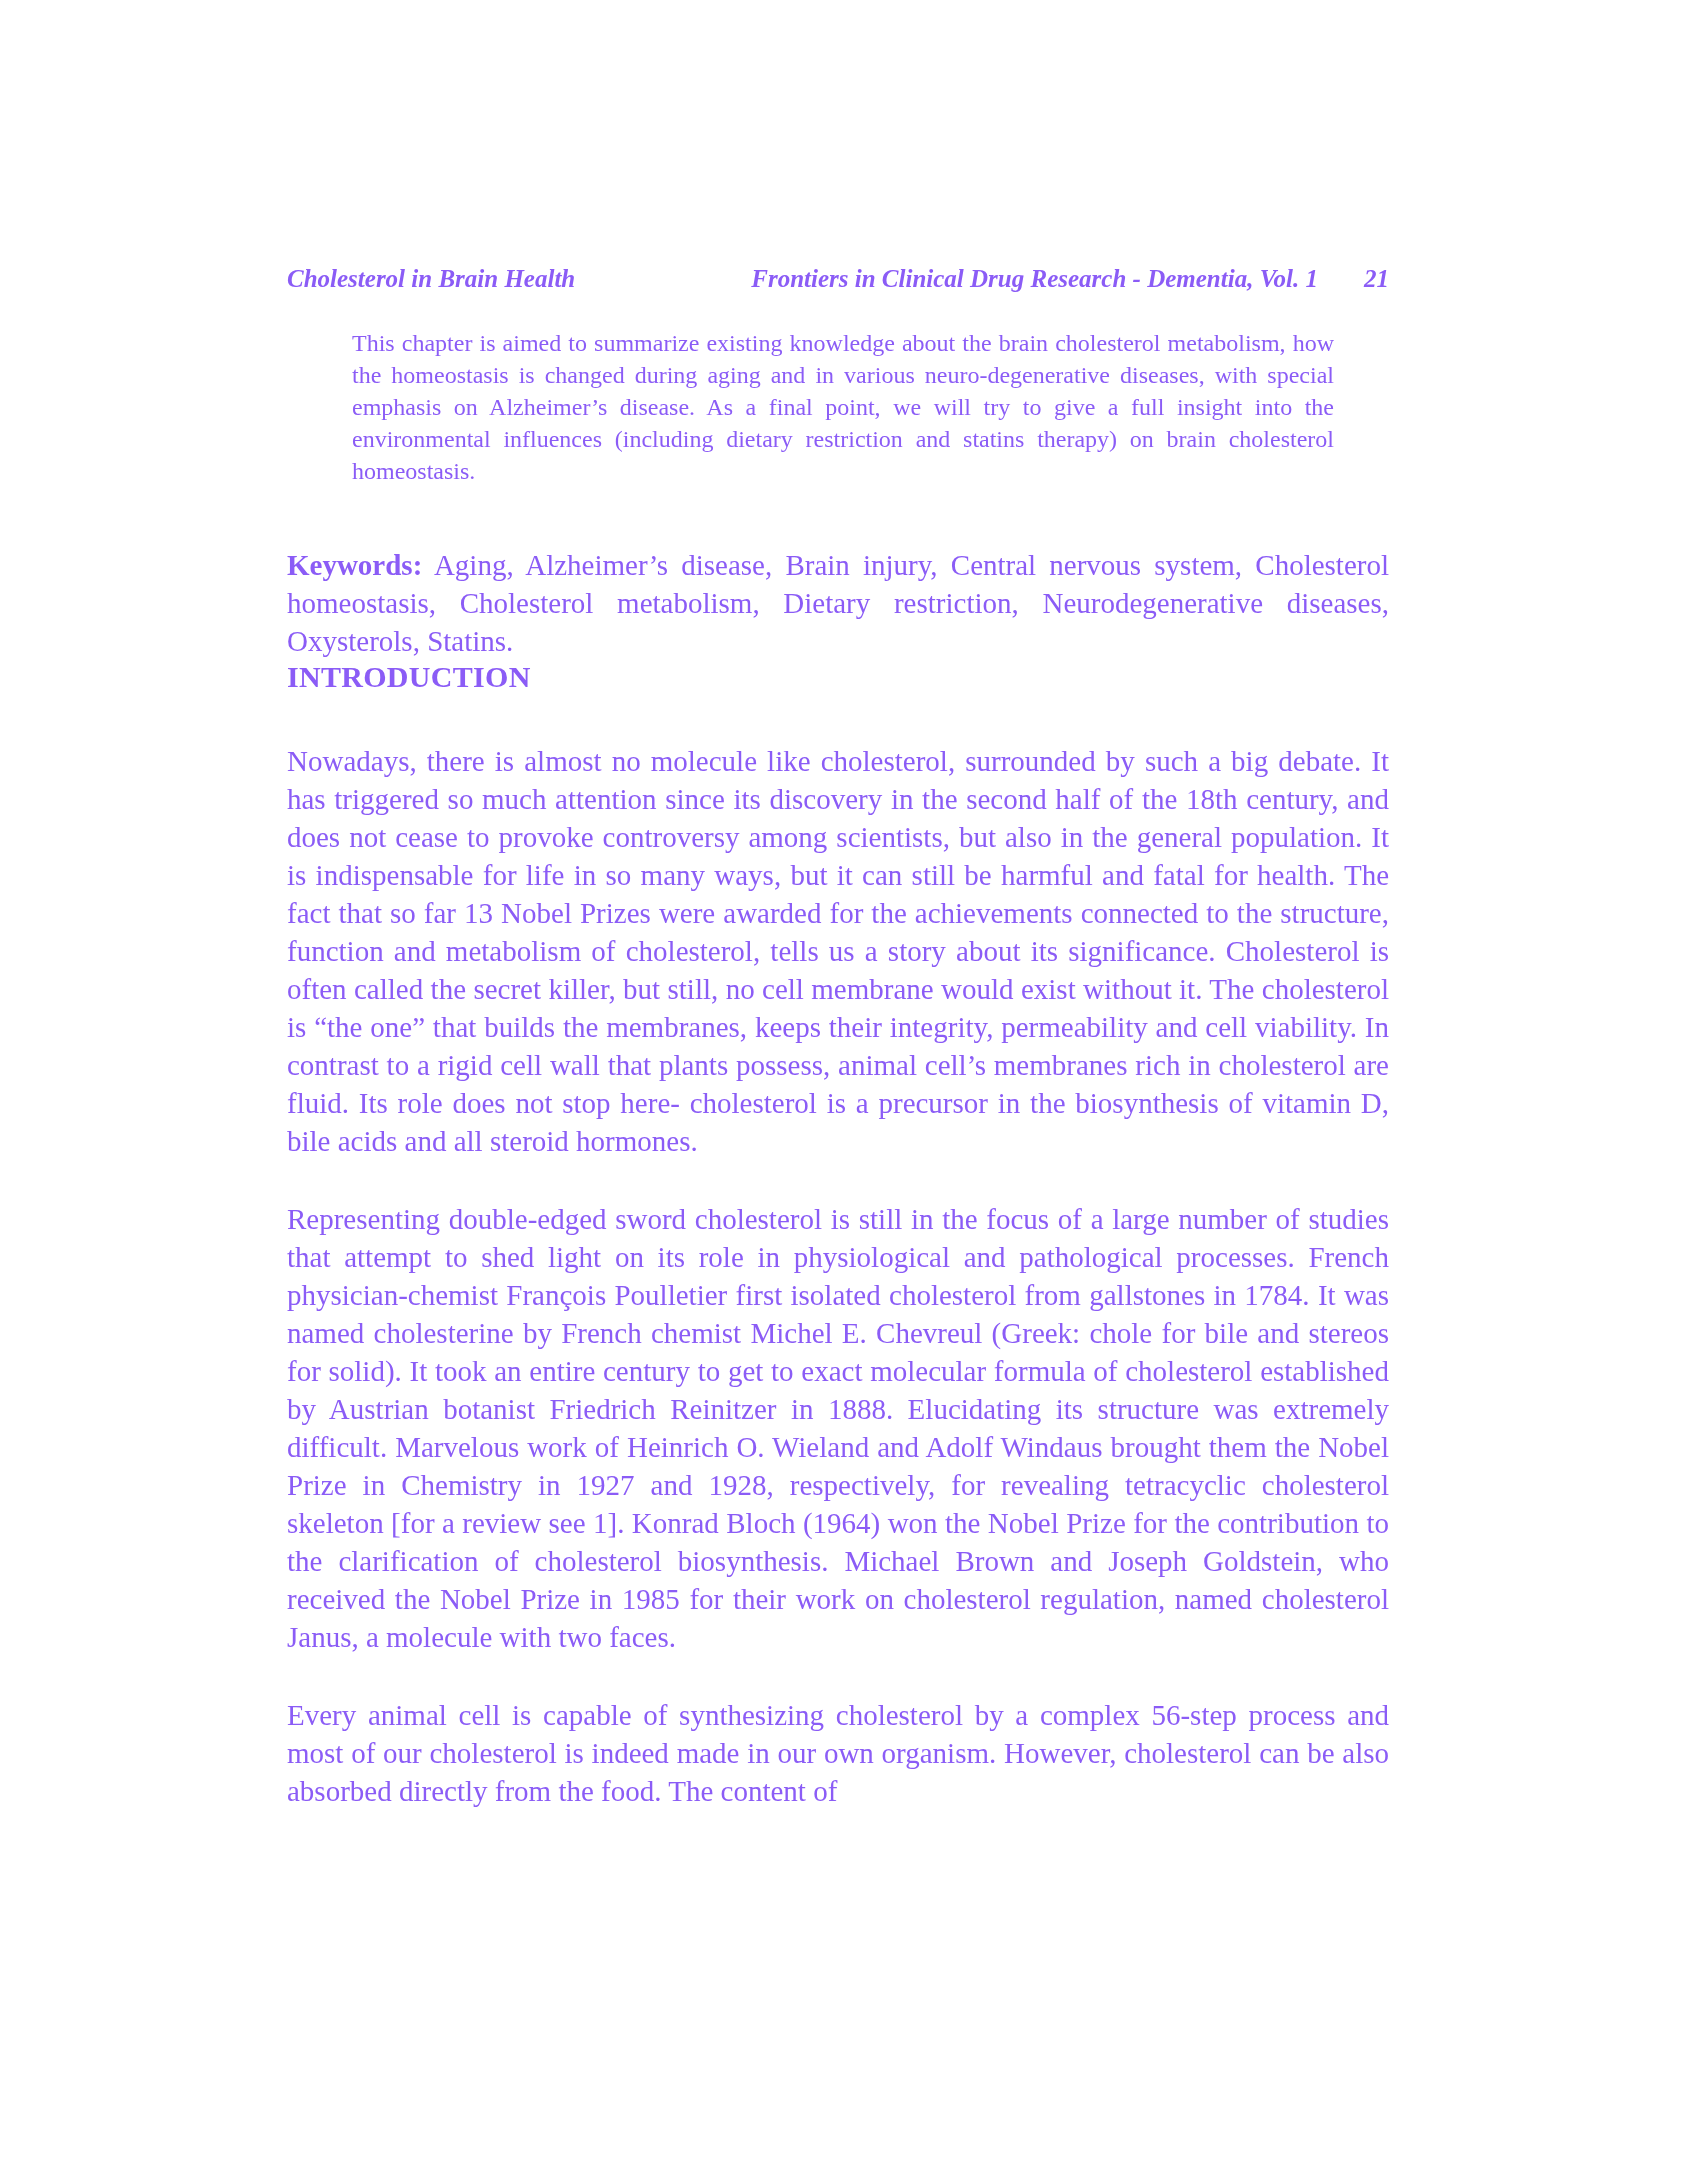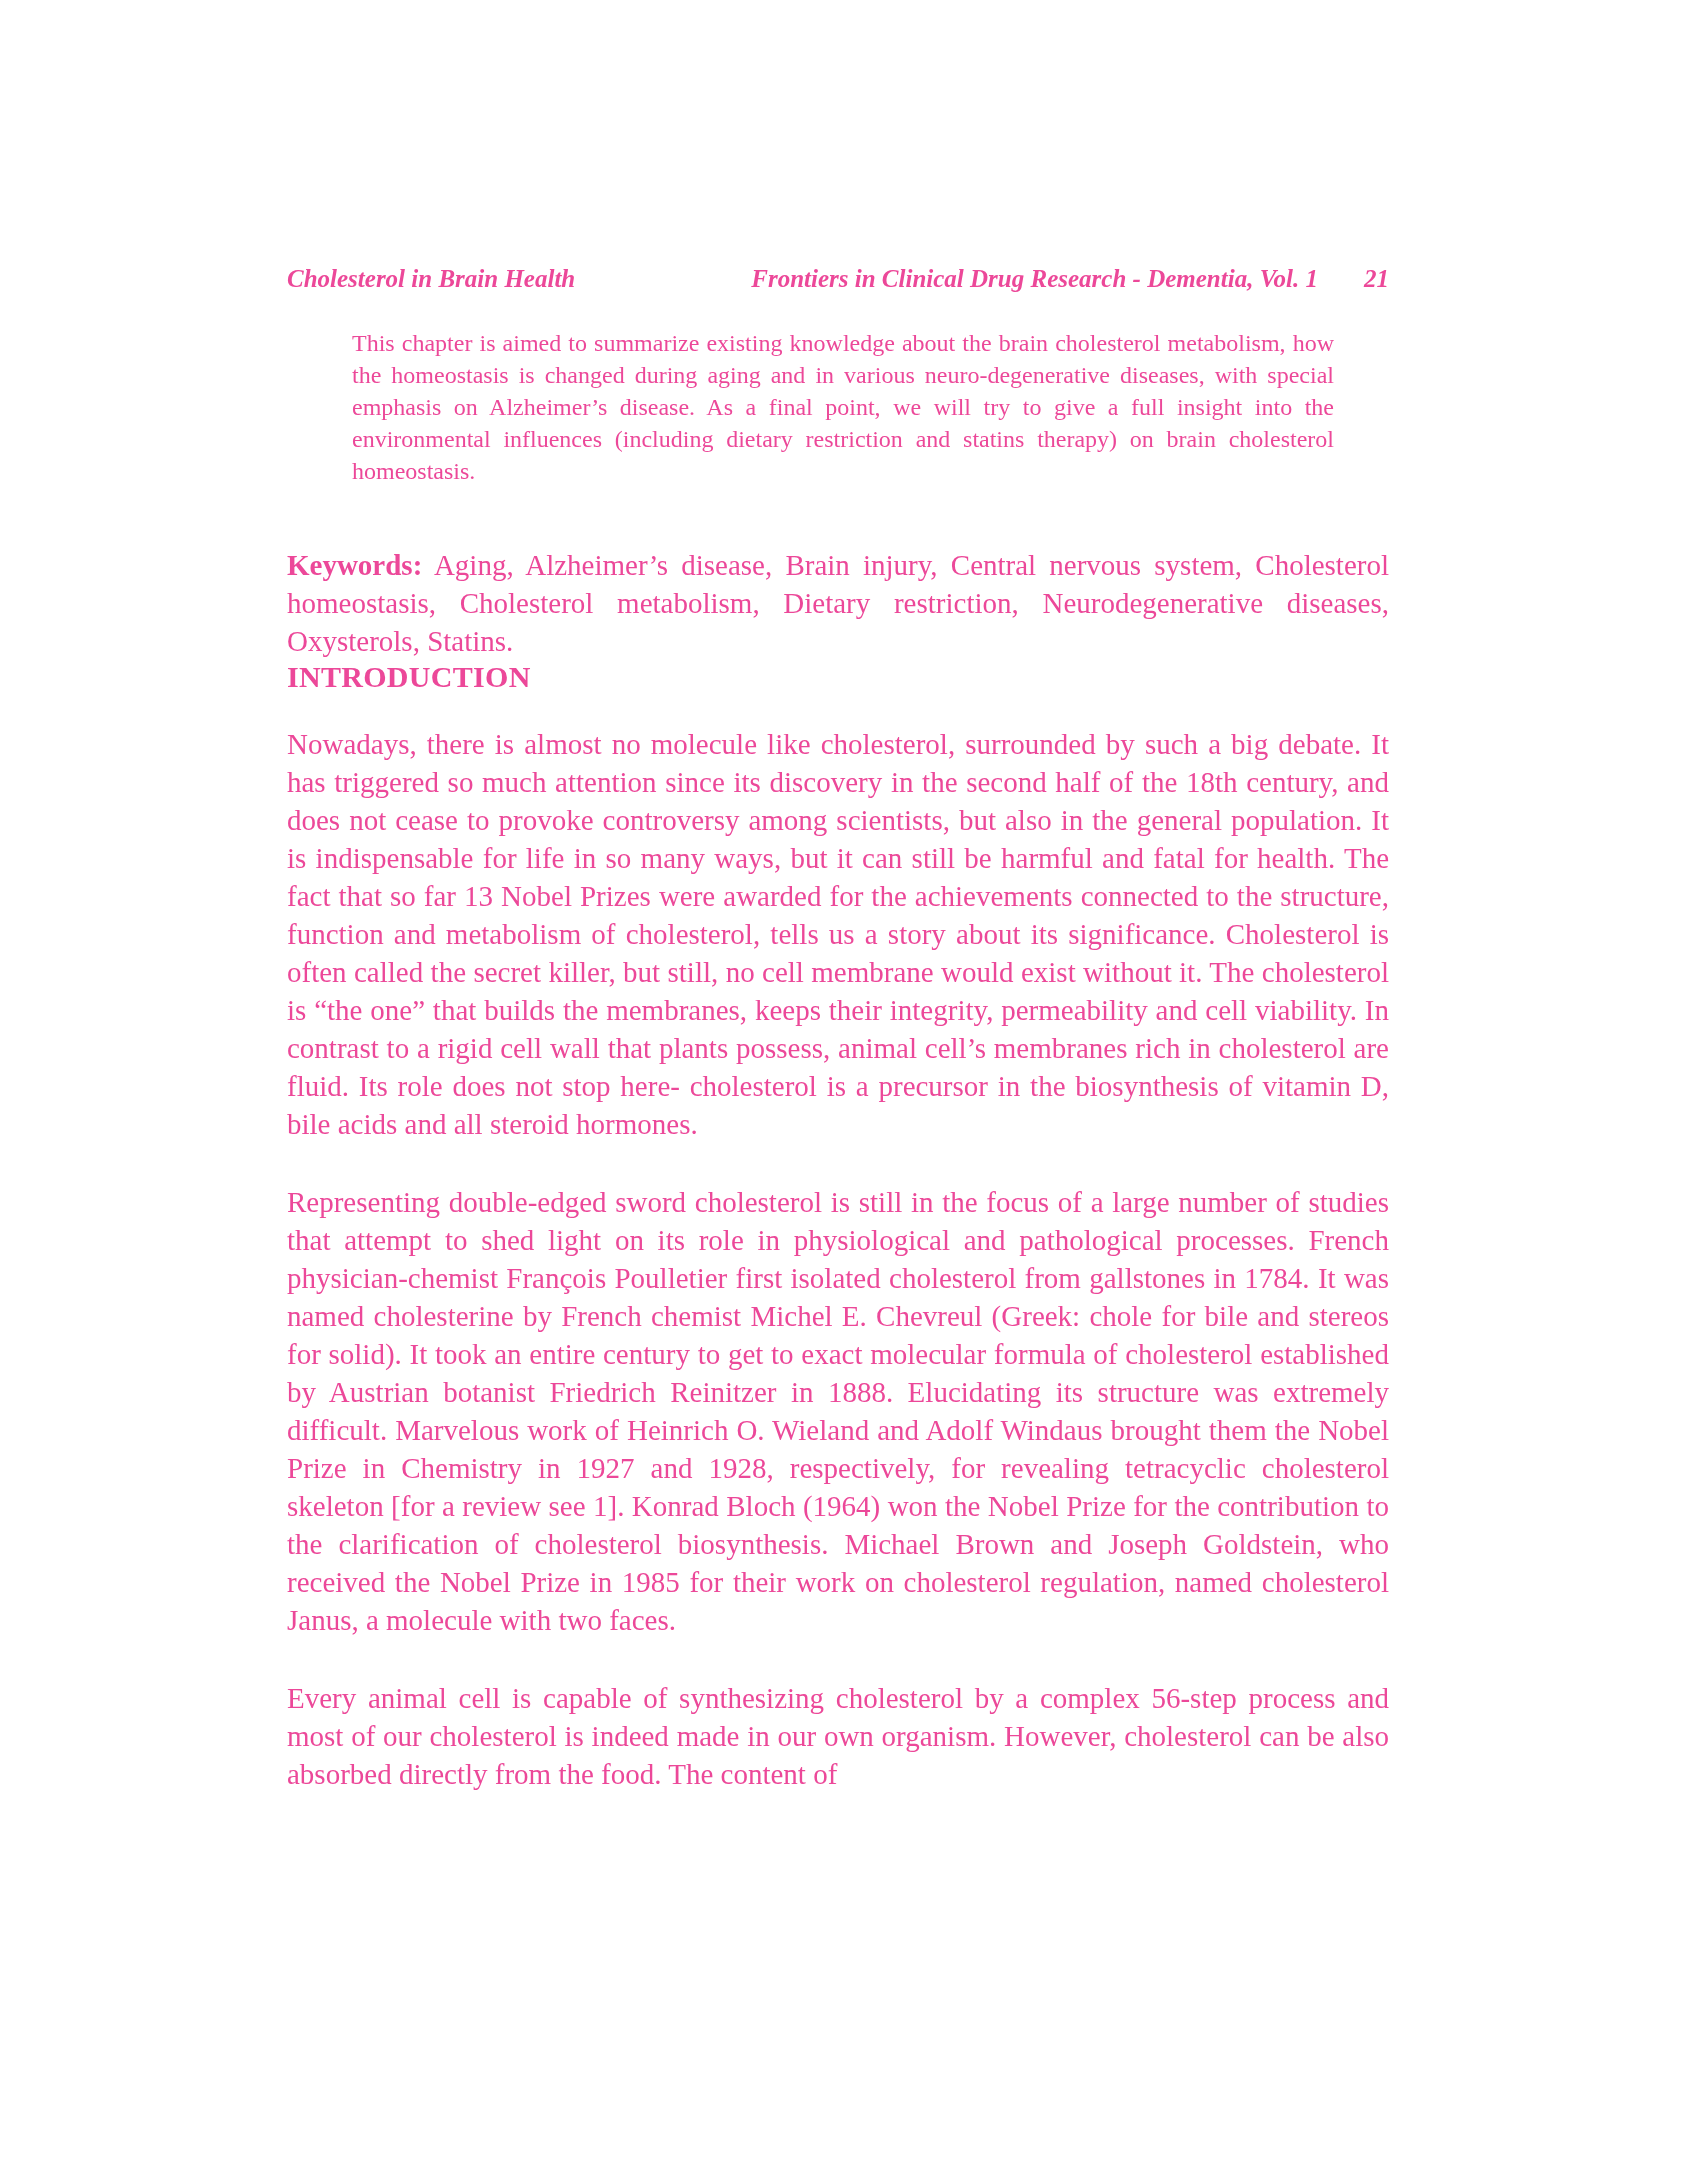--- a/index.html
+++ b/index.html
@@ -3,21 +3,21 @@
 <meta charset="utf-8">
 <style>
   * { margin: 0; padding: 0; box-sizing: border-box; }
   html, body { background: #e8e8e8; }
   .page {
     position: relative;
     width: 1683px;
     height: 2178px;
     margin: 0 auto;
     background: #ffffff;
-    color: #ec4899;
+    color: #8b5cf6;
     font-family: "Liberation Serif", "DejaVu Serif", serif;
     overflow: hidden;
   }
   .content {
     position: absolute;
     left: 287px;
     top: 265px;
     width: 1102px;
   }
   .running-header {
@@ -51,21 +51,21 @@
     line-height: 38px;
     text-align: justify;
   }
   .keywords .kw-label { font-weight: bold; }
   .section-heading {
     font-size: 30px;
     font-weight: bold;
     letter-spacing: 0.3px;
   }
   .body-para {
-    margin-top: 31px;
+    margin-top: 48px;
     font-size: 29px;
     line-height: 38px;
     text-align: justify;
   }
   .body-para + .body-para { margin-top: 40px; }
 </style>
 </head>
 <body>
 
 <div class="page">

